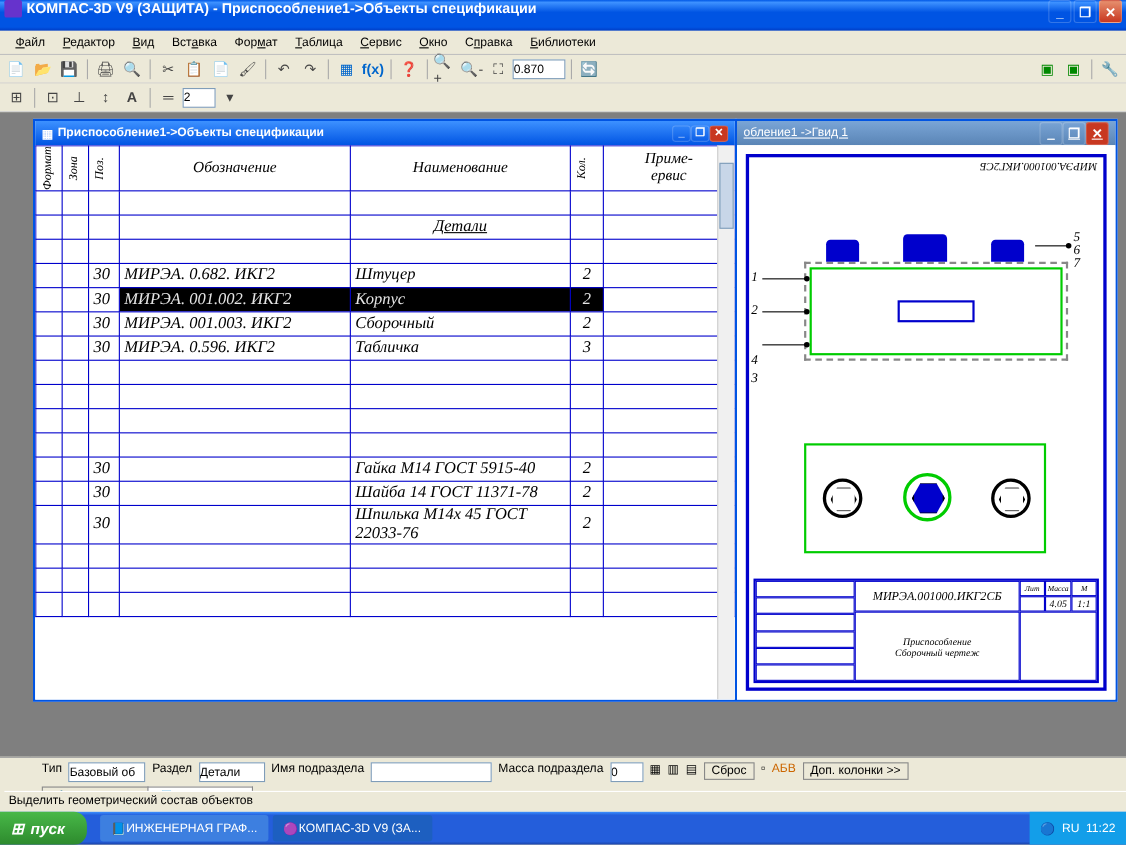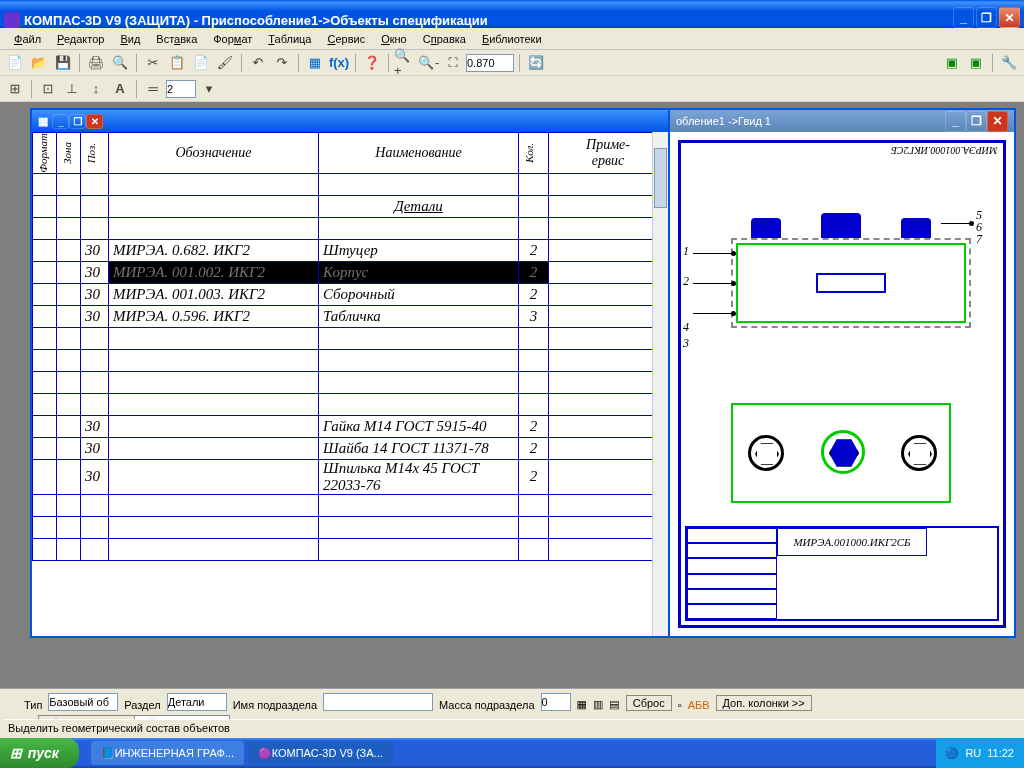--- a/index.html
+++ b/index.html
@@ -1,19 +1,19 @@
 <!DOCTYPE html>
 <html><head>
 <meta charset="utf-8">
 <style>
 * { box-sizing: border-box; margin: 0; padding: 0; }
 body { font-family: Tahoma, sans-serif; font-size: 11px; background: #ece9d8; width: 1024px; height: 768px; overflow: hidden; position: relative; }
 
 
-.titlebar { height: 28px; background: linear-gradient(to bottom, #0058e6 0%, #3d91ff 8%, #0054e3 40%, #0054e3 88%, #003bc4 100%); display: flex; align-items: flex-end; padding: 0 4px; color: white; font-weight: bold; font-size: 13px; }
+.titlebar { height: 28px; background: linear-gradient(to bottom, #0058e6 0%, #3d91ff 8%, #0054e3 40%, #0054e3 88%, #003bc4 100%); display: flex; align-items: flex-start; padding: 0 4px; color: white; font-weight: bold; font-size: 13px; }
 .titlebar .app-icon { width: 16px; height: 16px; background: #6633cc; border-radius: 2px; margin-right: 4px; }
 .titlebar .title { flex: 1; }
 .winbtns { display: flex; gap: 2px; }
 .winbtn { width: 21px; height: 21px; border-radius: 3px; display: flex; align-items: center; justify-content: center; font-family: Arial; font-weight: bold; font-size: 12px; color: white; border: 1px solid #fff3; }
 .winbtn.min, .winbtn.max { background: linear-gradient(to bottom, #3d91ff, #165d8); }
 .winbtn.close { background: linear-gradient(to bottom, #e68f6e, #c83821); }
 
 
 .menubar { height: 22px; background: #ece9d8; display: flex; align-items: center; padding: 0 6px; border-bottom: 1px solid #c0c0c0; }
 .menubar span { padding: 2px 8px; cursor: default; }
@@ -37,36 +37,36 @@
 .spec-window { position: absolute; left: 30px; top: 108px; width: 640px; height: 530px; background: white; border: 2px solid #0054e3; display: flex; flex-direction: column; }
 .spec-title { height: 22px; background: linear-gradient(to bottom, #3d91ff, #0054e3); color: white; font-weight: bold; display: flex; align-items: center; padding: 0 6px; font-size: 11px; }
 .spec-title .title { flex: 1; }
 .spec-title .winbtn { width: 17px; height: 15px; font-size: 10px; }
 .spec-body { flex: 1; overflow: hidden; position: relative; background: white; }
 
 .spec-table { border-collapse: collapse; width: 100%; font-family: 'Times New Roman', serif; font-style: italic; font-size: 15px; }
 .spec-table td, .spec-table th { border: 1px solid #0000cc; height: 22px; padding: 0 4px; text-align: left; vertical-align: middle; }
 .spec-table th { font-weight: normal; text-align: center; height: 38px; font-size: 14px; }
 .spec-table .vhead { writing-mode: vertical-rl; transform: rotate(180deg); font-size: 11px; text-align: center; }
-.spec-table tr.sel td { background: #000; color: #737373; }
+.spec-table tr.sel td { background: #000; color: #e5e5e5; }
 .spec-table tr.sel td:first-child, .spec-table tr.sel td:nth-child(2), .spec-table tr.sel td:nth-child(3), .spec-table tr.sel td:last-child { background: white; color: black; }
 .spec-table .center { text-align: center; }
 .spec-scrollbar { position: absolute; right: 0; top: 0; bottom: 0; width: 16px; background: #f0f0f0; border-left: 1px solid #ccc; }
 .spec-scrollbar .thumb { position: absolute; top: 16px; height: 60px; left: 1px; right: 1px; background: #c8d6e8; border: 1px solid #7f9db9; }
 
 
 .draw-window { position: absolute; left: 668px; top: 108px; width: 348px; height: 530px; background: white; border: 2px solid #0054e3; }
-.draw-title { height: 22px; background: linear-gradient(to bottom, #7aa5d6, #5a85b6); color: white; display: flex; align-items: center; padding: 0 6px; font-size: 11px; }
+.draw-title { height: 22px; background: linear-gradient(to bottom, #7aa5d6, #5a85b6); color: white; display: flex; align-items: center; padding: 0 6px; font-size: 11px; text-decoration: underline; }
 .draw-title .title { flex: 1; }
 .draw-body { position: relative; height: calc(100% - 22px); background: #fff; overflow: hidden; }
 .drawing-frame { position: absolute; left: 8px; top: 8px; right: 8px; bottom: 8px; border: 3px solid #0000cc; }
 
 
 .bottom-panel { position: absolute; left: 0; right: 0; bottom: 30px; height: 50px; background: #ece9d8; border-top: 1px solid #a0a0a0; }
-.panel-row { display: flex; align-items: flex-end; padding: 4px 24px; gap: 6px; font-size: 11px; }
+.panel-row { display: flex; align-items: flex-start; padding: 4px 38px; gap: 6px; font-size: 11px; }
 .panel-row input, .panel-row select { height: 18px; font-size: 11px; border: 1px solid #7f9db9; }
 .panel-row .btn { padding: 1px 6px; background: #ece9d8; border: 1px solid #888; font-size: 11px; }
 .tabs { display: flex; padding-left: 38px; }
 .tab { padding: 2px 10px; border: 1px solid #888; background: #ece9d8; font-size: 11px; margin-right: -1px; }
 .tab.active { background: #fff; border-bottom-color: #fff; }
 
 
 .taskbar { position: absolute; left: 0; right: 0; bottom: 0; height: 30px; background: linear-gradient(to bottom, #3d91ff 0%, #245edb 10%, #245edb 90%, #1941a5 100%); display: flex; align-items: center; }
 .start-btn { height: 30px; padding: 0 20px 0 10px; background: linear-gradient(to bottom, #48b848, #2d8a2d); color: white; font-weight: bold; font-style: italic; display: flex; align-items: center; border-radius: 0 12px 12px 0; font-size: 14px; }
 .task-item { height: 24px; margin: 0 2px; padding: 0 10px; background: #3d7fe0; color: white; display: flex; align-items: center; border-radius: 3px; font-size: 11px; max-width: 160px; overflow: hidden; white-space: nowrap; }
@@ -235,30 +235,48 @@
           <div class="small-cells">
             <div></div>
               <div></div>
               <div></div>
               <div></div>
               <div></div>
               <div></div>
           </div>
           <div style="display:grid;grid-template-rows:28px 1fr">
             <div class="stamp-cell" style="font-size:11px">МИРЭА.001000.ИКГ2СБ</div>
+            <div class="stamp-cell" style="flex-direction:column">
+              <div>Приспособление</div>
+              <div>Сборочный чертеж</div>
+            </div>
+          </div>
+          <div style="display:grid;grid-template-rows:14px 14px 1fr">
+            <div style="display:grid;grid-template-columns:1fr 1fr 1fr">
+                <div class="stamp-cell" style="font-size:7px">Лит</div>
+                <div class="stamp-cell" style="font-size:7px">Масса</div>
+                <div class="stamp-cell" style="font-size:7px">М</div>
+              </div>
+            <div style="display:grid;grid-template-columns:1fr 1fr 1fr">
+                <div class="stamp-cell"></div>
+                <div class="stamp-cell">4.05</div>
+                <div class="stamp-cell">1:1</div>
+              </div>
+            <div class="stamp-cell"></div>
           </div>
         </div>
       </div>
     </div>
   </div>
 </div>
 
 <div class="spec-window">
   <div class="spec-title">
     <span style="margin-right:4px">▦</span>
+    <span class="title">Приспособление1-&gt;Объекты спецификации</span>
     <div class="winbtn min">_</div>
     <div class="winbtn max">❐</div>
     <div class="winbtn close" style="background:#c83821">✕</div>
   </div>
   <div class="spec-body">
     <table class="spec-table">
       <colgroup>
           <col style="width:24px">
           <col style="width:24px">
           <col style="width:28px">

